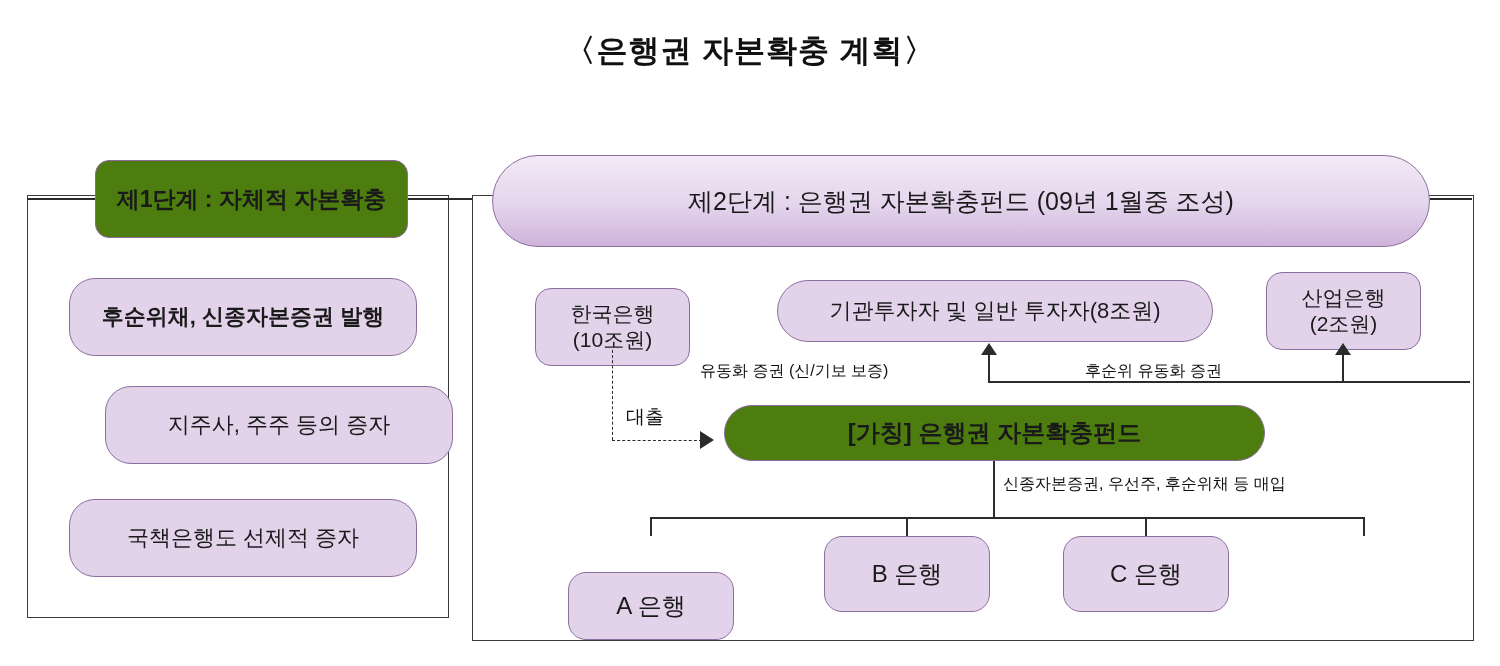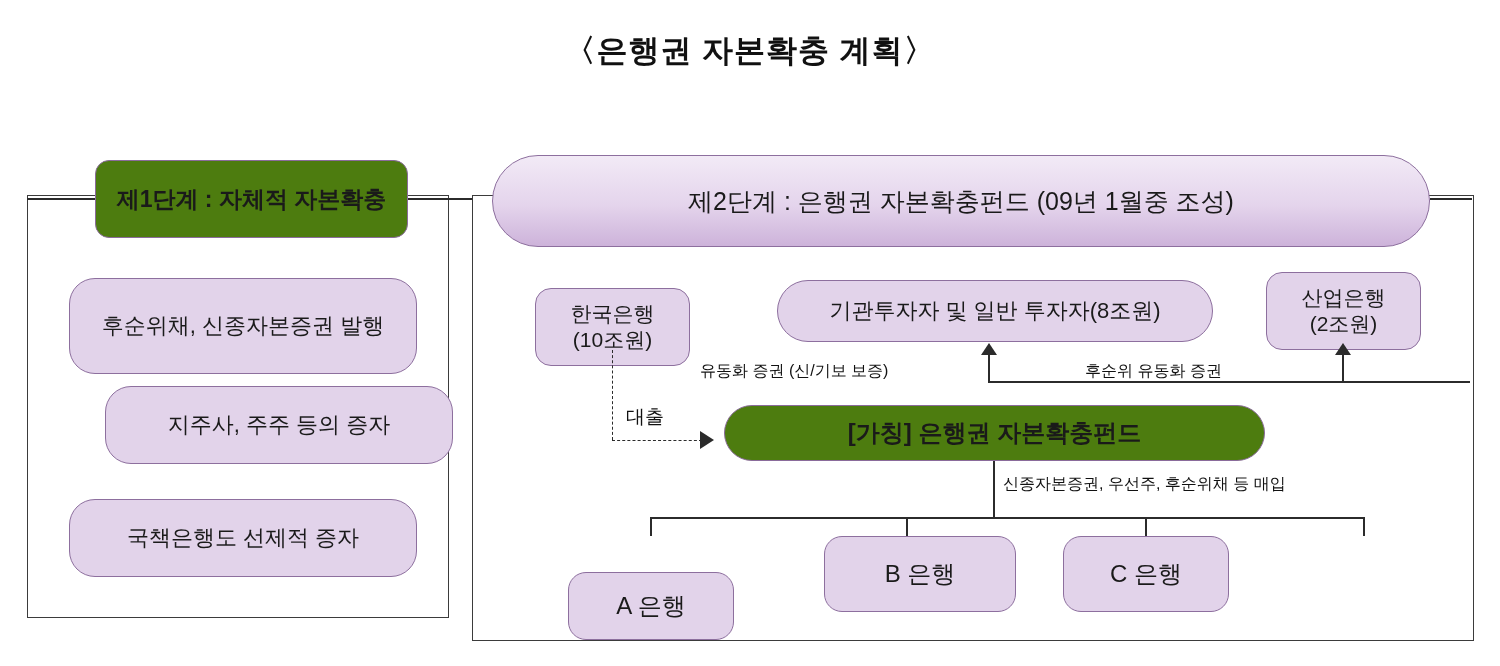--- a/index.html
+++ b/index.html
@@ -62,40 +62,40 @@
   }
   .box.light {
     background: #e2d3ea;
   }
 
   
   #stage1-header {
     left: 95px; top: 160px; width: 313px; height: 78px;
     font-size: 23px; font-weight: 700; border-radius: 14px;
   }
-  #stage1-item-0 { left: 69px; top: 278px; width: 348px; height: 96px; font-size: 22px; }
+  #stage1-item-0 { left: 69px; top: 278px; width: 348px; height: 78px; font-size: 22px; font-weight: bold; }
   #stage1-item-1 { left: 69px; top: 386px; width: 348px; height: 78px; font-size: 22px; margin-left: 36px; }
   #stage1-item-2 { left: 69px; top: 499px; width: 348px; height: 78px; font-size: 22px; }
 
   
   #stage2-header {
     left: 492px; top: 155px; width: 938px; height: 92px;
     font-size: 25px; font-weight: 400;
     border-radius: 46px;
     background: linear-gradient(180deg, #f2eaf6 0%, #e4d4ec 55%, #cdb3da 100%);
   }
 
   
   #bok-box       { left: 535px;  top: 272px; width: 155px; height: 78px; font-size: 21px; border-radius: 16px; margin-top: 16px; }
   #investors-box { left: 777px;  top: 280px; width: 436px; height: 62px; font-size: 22px; border-radius: 31px; }
   #kdb-box       { left: 1266px; top: 272px; width: 155px; height: 78px; font-size: 21px; border-radius: 16px; }
   #fund-box      { left: 724px;  top: 405px; width: 541px; height: 56px; font-size: 24px; font-weight: 700; border-radius: 28px; }
 
   #bank-0 { left: 568px;  top: 536px; width: 166px; height: 68px; font-size: 24px; border-radius: 18px; margin-top: 36px; }
-  #bank-1 { left: 824px;  top: 536px; width: 192px; height: 76px; font-size: 24px; border-radius: 18px; }
+  #bank-1 { left: 824px;  top: 536px; width: 166px; height: 76px; font-size: 24px; border-radius: 18px; }
   #bank-2 { left: 1063px; top: 536px; width: 166px; height: 76px; font-size: 24px; border-radius: 18px; }
   #bank-3 { left: 1281px; top: 536px; width: 166px; height: 76px; font-size: 24px; border-radius: 18px; }
 
   
   .line {
     position: absolute;
     background: #2b2b2b;
   }
   .hline { height: 1.6px; }
   .vline { width: 1.6px; }

